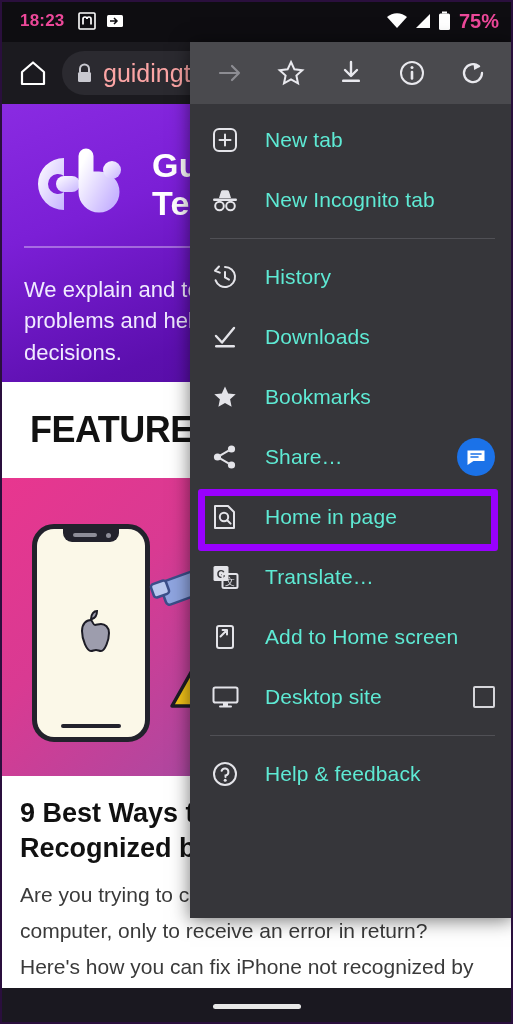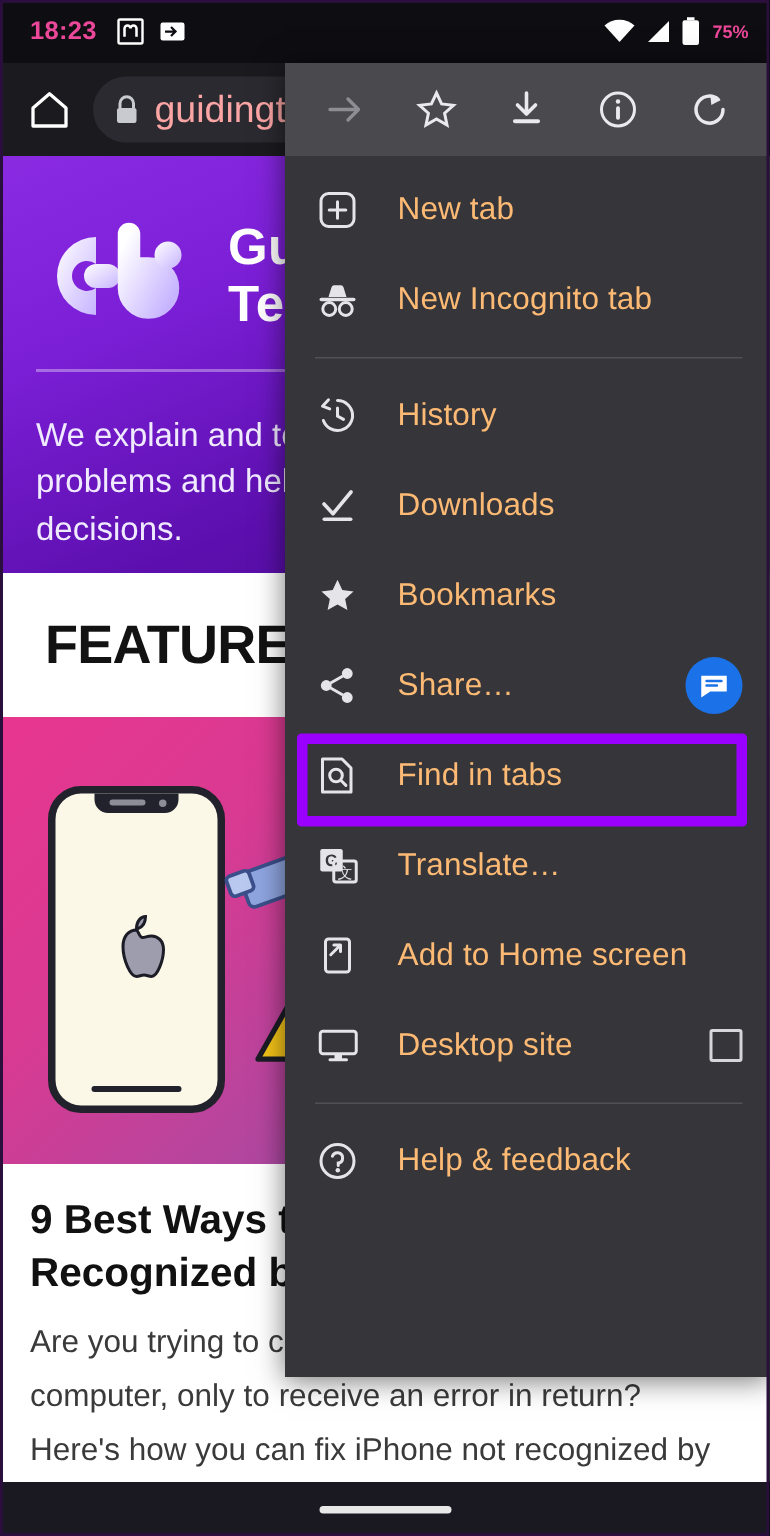--- a/index.html
+++ b/index.html
@@ -21,21 +21,21 @@
     background: #0e0d11;
     display: flex; align-items: center;
     padding: 0 14px 0 20px;
     color: #ec4899;
     z-index: 5;
   }
   #clock { font-size: 17px; font-weight: bold; letter-spacing: .2px; }
   .sb-left-icons { display: flex; align-items: center; gap: 10px; margin-left: 14px; }
   .sb-ico { width: 18px; height: 18px; display: block; }
   .sb-right { margin-left: auto; display: flex; align-items: center; gap: 6px; }
-  #battery-pct { font-size: 12px; font-weight: bold; margin-left: 2px; }
+  #battery-pct { font-size: 20px; font-weight: bold; margin-left: 2px; }
   
   #browser-toolbar {
     position: absolute; top: 42px; left: 0; width: 513px; height: 62px;
     background: #1b1a1f;
     display: flex; align-items: center;
     padding: 0 8px 0 10px;
     z-index: 4;
   }
   #home-btn { width: 46px; height: 46px; display: flex; align-items: center; justify-content: center; flex: none; }
   #omnibox {
@@ -135,21 +135,21 @@
   }
   .mt-btn { width: 44px; height: 44px; display: flex; align-items: center; justify-content: center; }
   #menu-list { padding-top: 6px; }
   .menu-item {
     height: 60px; display: flex; align-items: center;
     padding: 0 18px 0 20px;
     position: relative;
   }
   .mi-icon { width: 30px; flex: none; display: flex; align-items: center; justify-content: center; }
   .mi-label {
-    margin-left: 25px; color: #fdba74; font-size: 21px; letter-spacing: .1px;
+    margin-left: 25px; color: #5eead4; font-size: 21px; letter-spacing: .1px;
     white-space: nowrap;
   }
   .mi-trailing { margin-left: auto; display: flex; align-items: center; }
   .menu-divider { height: 1px; background: #505055; margin: 8px 18px 8px 20px; }
   .checkbox-square {
     width: 22px; height: 22px; border: 2px solid #d6d6da; border-radius: 2px;
   }
   #share-badge {
     width: 38px; height: 38px; border-radius: 50%;
     background: #1b72e8; display: flex; align-items: center; justify-content: center;
@@ -390,21 +390,21 @@
       </div>
 
       <div class="menu-item">
         <span class="mi-icon">
           <svg width="24" height="26" viewBox="0 0 24 26" aria-hidden="true">
             <path d="M2 2 h13 l6 6 v16 H2 Z" fill="none" stroke="#e4e4e9" stroke-width="2" stroke-linejoin="round"></path>
             <circle cx="11" cy="13" r="4.2" fill="none" stroke="#e4e4e9" stroke-width="2"></circle>
             <path d="M14.2 16.2 L17.6 19.6" stroke="#e4e4e9" stroke-width="2" stroke-linecap="round"></path>
           </svg>
         </span>
-        <span class="mi-label">Find in tabs</span>
+        <span class="mi-label">Home in page</span>
       </div>
 
       <div class="menu-item">
         <span class="mi-icon">
           <svg width="27" height="26" viewBox="0 0 27 26" aria-hidden="true">
             <rect x="1.5" y="2" width="15" height="15" rx="1.5" fill="#e4e4e9"></rect>
             <text x="9" y="13.5" font-family="Liberation Sans, sans-serif" font-size="11" font-weight="bold" fill="#36363a" text-anchor="middle">G</text>
             <rect x="10.5" y="10" width="15" height="14" rx="1.5" fill="none" stroke="#e4e4e9" stroke-width="2"></rect>
             <text x="18" y="21" font-family="Liberation Sans, sans-serif" font-size="10" fill="#e4e4e9" text-anchor="middle">文</text>
           </svg>

